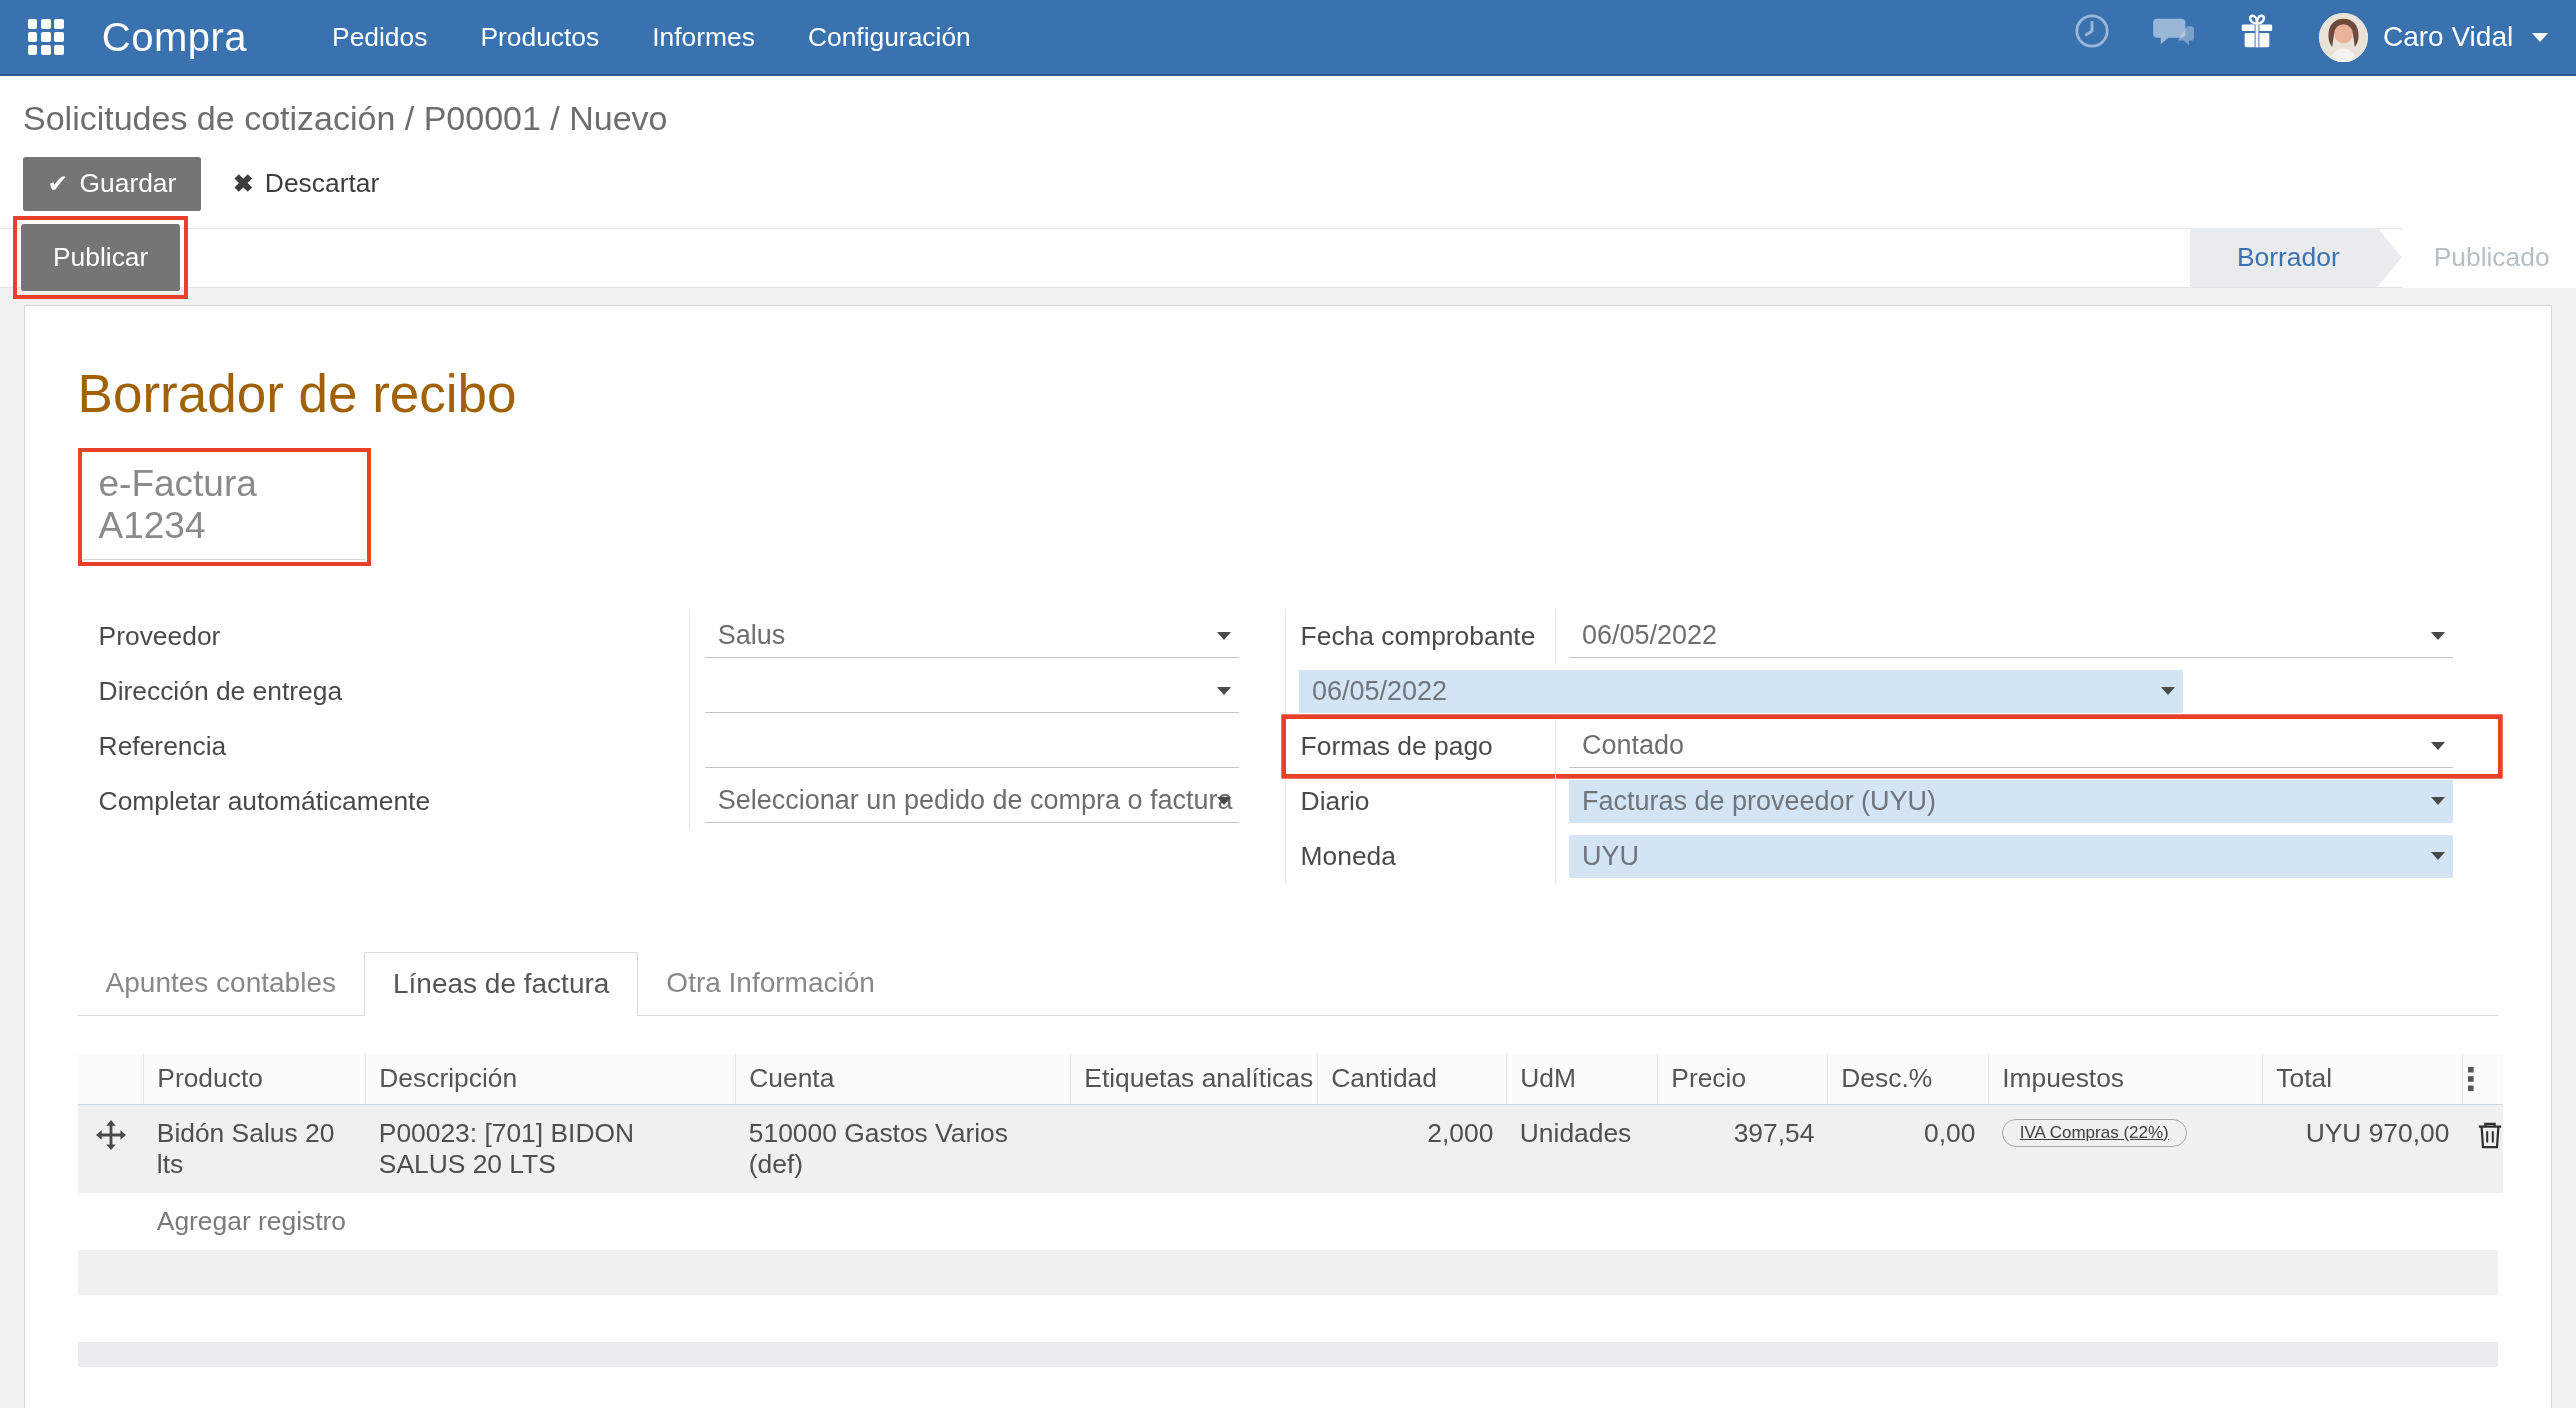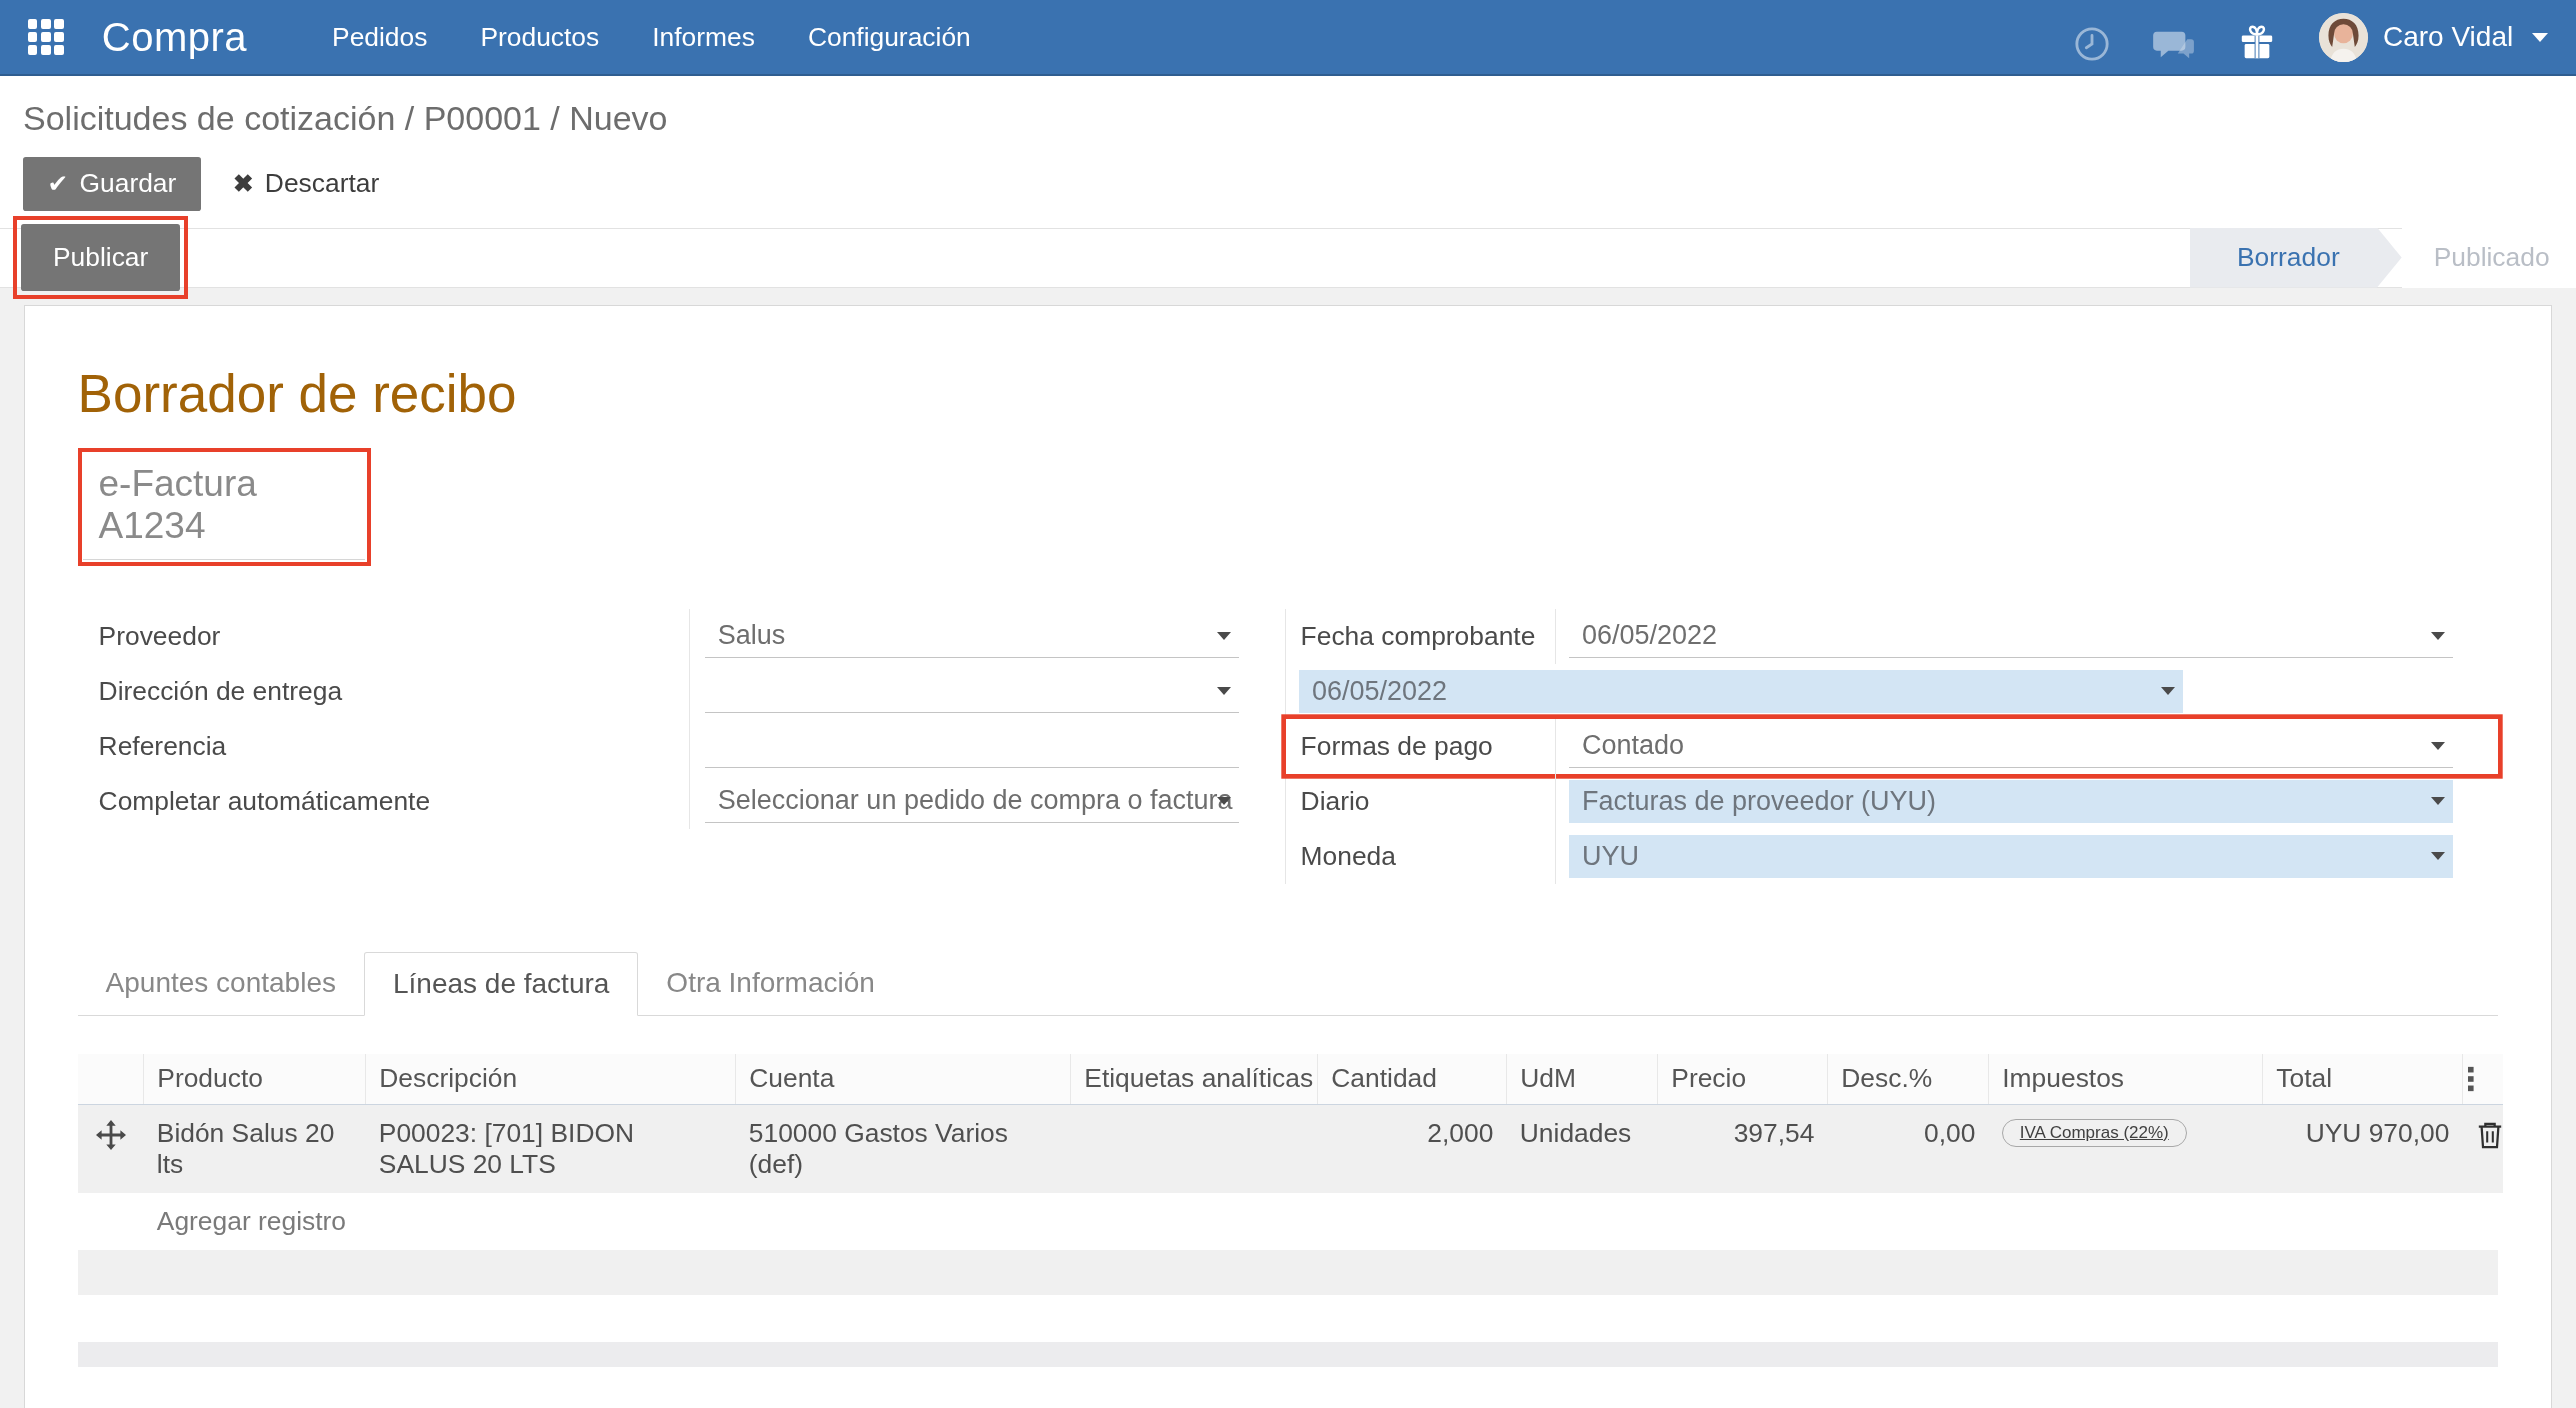--- a/index.html
+++ b/index.html
@@ -7,21 +7,21 @@
     font-family: "Liberation Sans", sans-serif; }
 
   
   .navbar { height: 76px; background:#3a72b0; display:flex; align-items:center;
     padding:0 28px; color:#fff; border-bottom:2.8px solid rgba(0,0,0,.18); }
   .apps-grid { display:grid; grid-template-columns:repeat(3,9.4px); grid-gap:3.8px; margin-right:38px; cursor:pointer; }
   .apps-grid i { width:9.4px; height:9.4px; background:#fff; border-radius:1.9px; display:block; }
   .brand { font-size:40px; font-weight:500; letter-spacing:0.5px; margin-right:85px; }
   .nav-menu { display:flex; gap:53px; font-size:26.4px; }
   .nav-item { cursor:pointer; }
-  .nav-right { margin-left:auto; display:flex; align-items:flex-end; gap:43px; }
+  .nav-right { margin-left:auto; display:flex; align-items:flex-start; gap:43px; }
   .nav-ico { opacity:.75; display:flex; }
   .user-box { display:flex; align-items:center; gap:15px; }
   .avatar { width:49px; height:49px; border-radius:50%; overflow:hidden; background:#e9e4dc; }
   .user-name { font-size:28px; }
   .nav-caret { width:0;height:0;border-left:8.5px solid transparent;border-right:8.5px solid transparent;border-top:9.4px solid #fff; margin-left:3.8px;}
 
   
   .breadcrumb { font-size:34px; color:#6d6d6d; padding:23px 0 0 23px; }
   .action-row { display:flex; align-items:center; gap:32px; padding:19px 0 17px 23px; }
   .btn-gray { background:#757575; color:#fff; font-size:26.4px; border:none;

